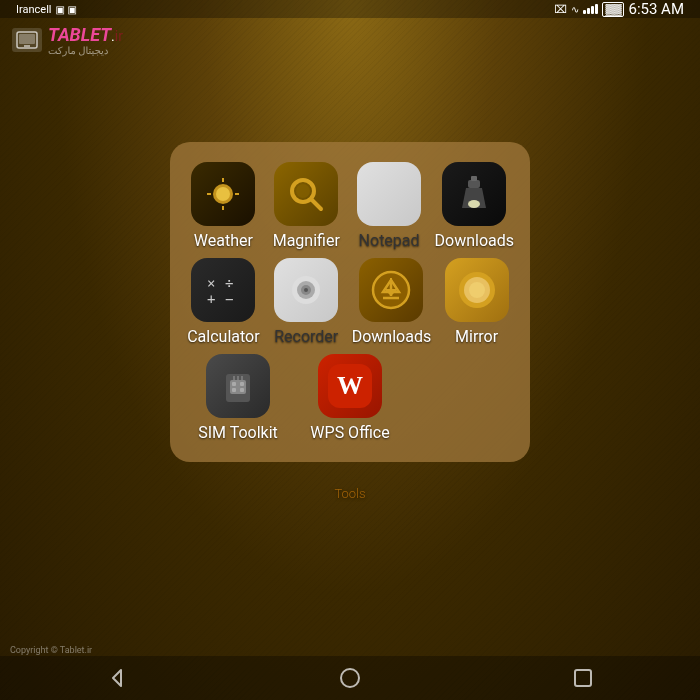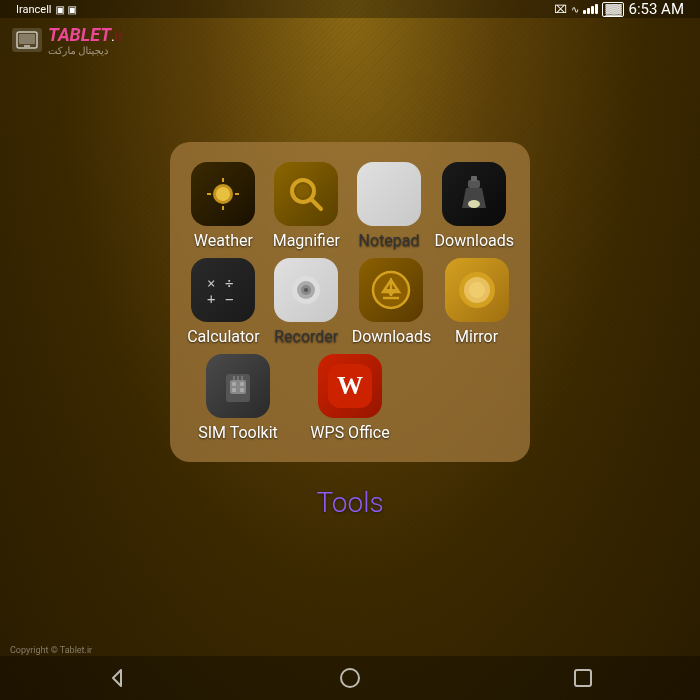--- a/index.html
+++ b/index.html
@@ -212,22 +212,22 @@
     }
 
     
     .icon-add {
       background: rgba(255,255,255,0.15);
       border: 2px dashed rgba(255,255,255,0.5);
     }
 
     .folder-title {
       text-align: center;
-      color: #8b5cf6;
-      font-size: 28px;
+      color: #a16207;
+      font-size: 13px;
       font-weight: 300;
       margin-top: 24px;
       text-shadow: 0 1px 3px rgba(0,0,0,0.5);
     }
 
     .nav-bar {
       position: absolute;
       bottom: 0;
       left: 0;
       right: 0;

